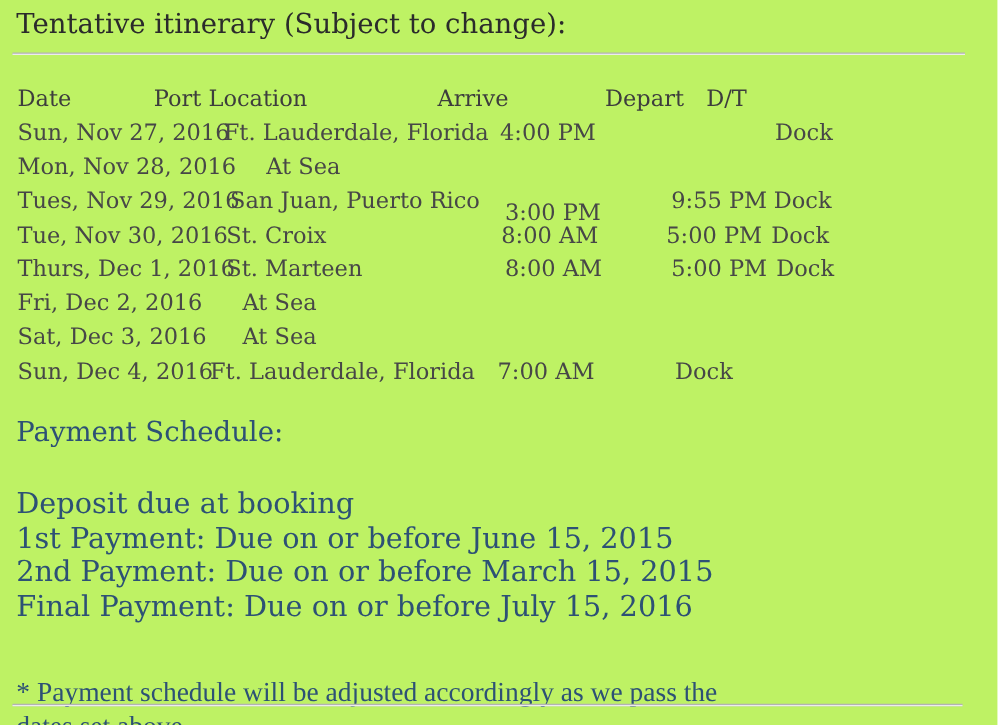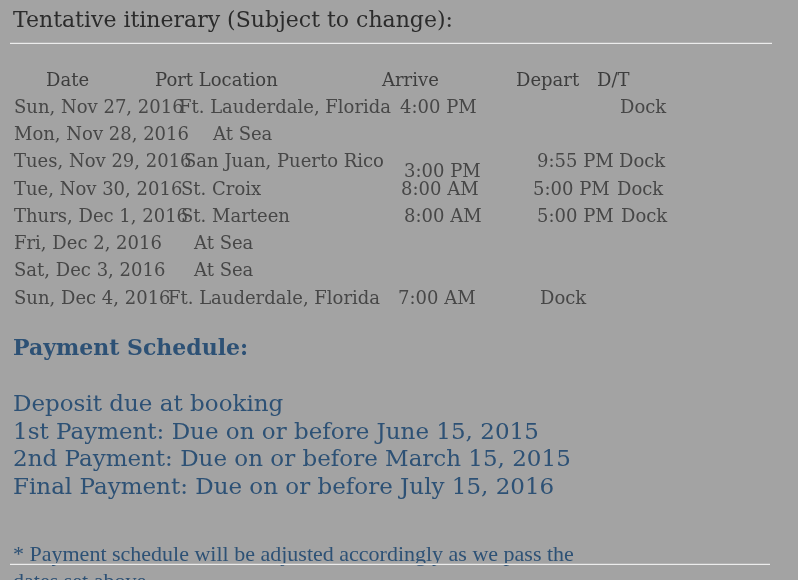--- a/index.html
+++ b/index.html
@@ -4,21 +4,21 @@
 <style>
   html, body {
     margin: 0;
     padding: 0;
     background: #ffffff;
   }
   .page {
     position: relative;
     width: 798px;
     height: 580px;
-    background: #a3a3a3;
+    background: #bef264;
     overflow: hidden;
     font-family: "DejaVu Serif", serif;
   }
   .abs {
     position: absolute;
     white-space: nowrap;
     line-height: 1.2;
   }
   .page-title {
     left: 13px;
@@ -36,27 +36,26 @@
   }
   .rule-top { left: 10px; top: 42px; width: 762px; }
   .rule-bottom { left: 10px; top: 563px; width: 760px; }
   .cell {
     font-size: 18px;
     color: #474747;
   }
   .hdr {
     font-size: 18px;
     color: #3d3d3d;
-    margin-left: 32px;
   }
   .payment-heading {
     left: 13px;
     top: 334px;
     font-size: 22px;
-    font-weight: 700;
+    font-weight: 400;
     color: #2d5175;
     margin: 0;
   }
   .pay-line {
     left: 13px;
     font-size: 23px;
     color: #2d5175;
   }
   .note-line {
     left: 13px;

